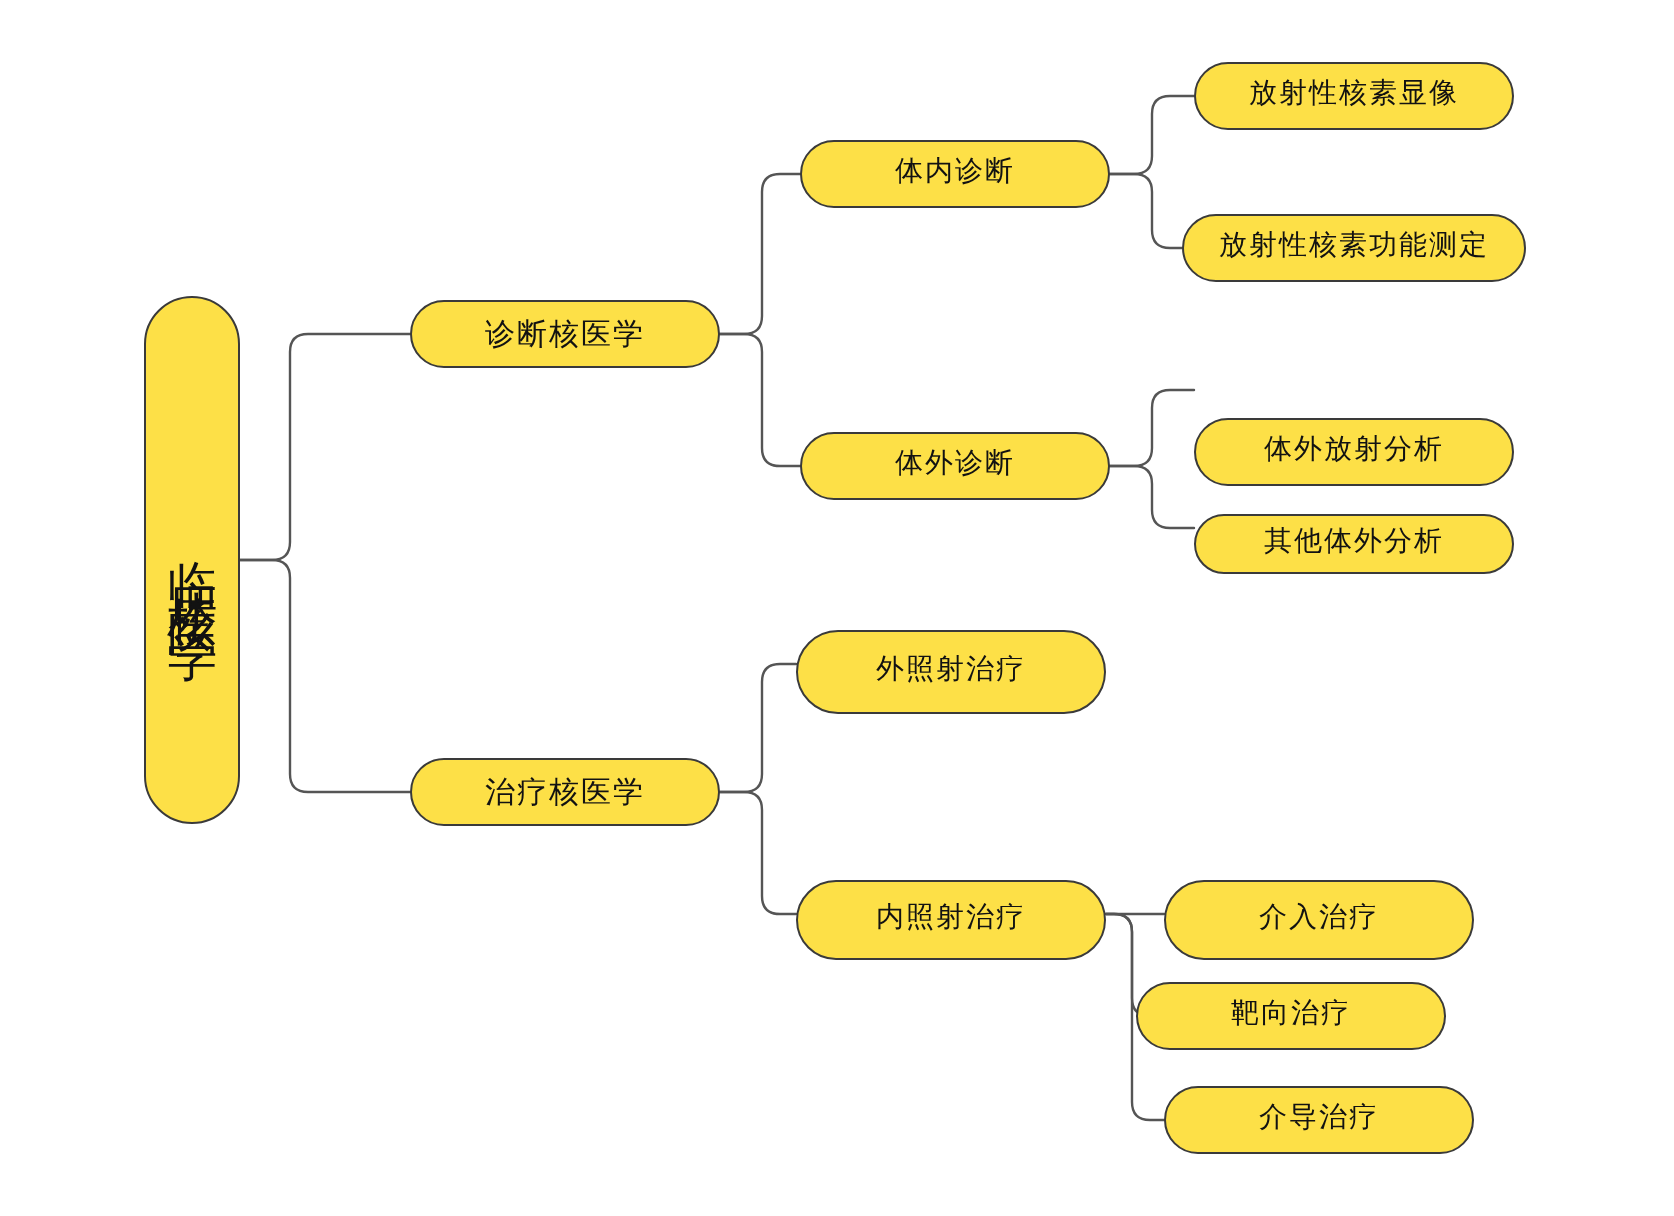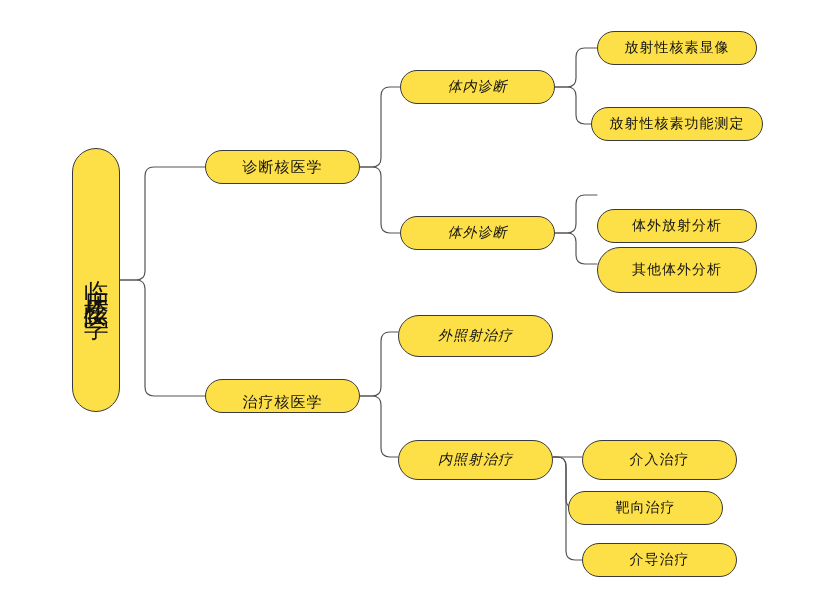--- a/index.html
+++ b/index.html
@@ -45,21 +45,21 @@
   }
   .node.root {
     border-radius: 34px;
     writing-mode: vertical-rl;
     text-orientation: upright;
     letter-spacing: 9px;
     font-size: 25px;
     padding-top: 4px;
   }
   .node.lvl2 { font-size: 15px; }
-  .node.lvl3 { font-size: 14px; font-style: italic; }
+  .node.lvl3 { font-size: 14px; }
   .node.lvl4 { font-size: 14px; }
 </style>
 </head>
 <body>
 
 <div id="canvas">
   <svg id="edges" width="837" height="608" viewBox="0 0 837 608">
       <path d="M 120 280 L 136 280 Q 145 280 145 271 L 145 176 Q 145 167 154 167 L 205 167" fill="none" stroke="#555555" stroke-width="1.2" stroke-linecap="round"></path>
       <path d="M 120 280 L 136 280 Q 145 280 145 289 L 145 387 Q 145 396 154 396 L 205 396" fill="none" stroke="#555555" stroke-width="1.2" stroke-linecap="round"></path>
       <path d="M 360 167 L 372 167 Q 381 167 381 158 L 381 96 Q 381 87 390 87 L 400 87" fill="none" stroke="#555555" stroke-width="1.2" stroke-linecap="round"></path>
@@ -70,26 +70,26 @@
       <path d="M 555 87 L 567 87 Q 576 87 576 96 L 576 115 Q 576 124 585 124 L 591 124" fill="none" stroke="#555555" stroke-width="1.2" stroke-linecap="round"></path>
       <path d="M 555 233 L 567 233 Q 576 233 576 224 L 576 204 Q 576 195 585 195 L 597 195" fill="none" stroke="#555555" stroke-width="1.2" stroke-linecap="round"></path>
       <path d="M 555 233 L 567 233 Q 576 233 576 242 L 576 255 Q 576 264 585 264 L 597 264" fill="none" stroke="#555555" stroke-width="1.2" stroke-linecap="round"></path>
       <path d="M 553 457 L 582 457" fill="none" stroke="#555555" stroke-width="1.2" stroke-linecap="round"></path>
       <path d="M 553 457 L 557 457 Q 566 457 566 466 L 566 499 Q 566 508 575 508 L 582 508" fill="none" stroke="#555555" stroke-width="1.2" stroke-linecap="round"></path>
       <path d="M 553 457 L 557 457 Q 566 457 566 466 L 566 551 Q 566 560 575 560 L 582 560" fill="none" stroke="#555555" stroke-width="1.2" stroke-linecap="round"></path>
     </svg>
   <div id="nodes">
       <div class="node root" style="left: 72px; top: 148px; width: 48px; height: 264px;"><span>临床核医学</span></div>
       <div class="node rounded lvl2" style="left: 205px; top: 150px; width: 155px; height: 34px;"><span>诊断核医学</span></div>
-      <div class="node rounded lvl2" style="left: 205px; top: 379px; width: 155px; height: 34px; align-items: flex-end;"><span>治疗核医学</span></div>
+      <div class="node rounded lvl2" style="left: 205px; top: 379px; width: 155px; height: 34px;"><span>治疗核医学</span></div>
       <div class="node rounded lvl3" style="left: 400px; top: 70px; width: 155px; height: 34px;"><span>体内诊断</span></div>
       <div class="node rounded lvl3" style="left: 400px; top: 216px; width: 155px; height: 34px;"><span>体外诊断</span></div>
       <div class="node rounded lvl3" style="left: 398px; top: 315px; width: 155px; height: 42px;"><span>外照射治疗</span></div>
       <div class="node rounded lvl3" style="left: 398px; top: 440px; width: 155px; height: 40px;"><span>内照射治疗</span></div>
       <div class="node rounded lvl4" style="left: 597px; top: 31px; width: 160px; height: 34px;"><span>放射性核素显像</span></div>
       <div class="node rounded lvl4" style="left: 591px; top: 107px; width: 172px; height: 34px;"><span>放射性核素功能测定</span></div>
       <div class="node rounded lvl4" style="left: 597px; top: 178px; width: 160px; height: 34px; margin-top: 31px;"><span>体外放射分析</span></div>
-      <div class="node rounded lvl4" style="left: 597px; top: 247px; width: 160px; height: 46px;"><span>其他体外分析</span></div>
+      <div class="node rounded lvl4" style="left: 597px; top: 257px; width: 160px; height: 30px;"><span>其他体外分析</span></div>
       <div class="node rounded lvl4" style="left: 582px; top: 440px; width: 155px; height: 40px;"><span>介入治疗</span></div>
       <div class="node rounded lvl4" style="left: 568px; top: 491px; width: 155px; height: 34px;"><span>靶向治疗</span></div>
       <div class="node rounded lvl4" style="left: 582px; top: 543px; width: 155px; height: 34px;"><span>介导治疗</span></div>
     </div>
 </div>
 
 </body></html>

